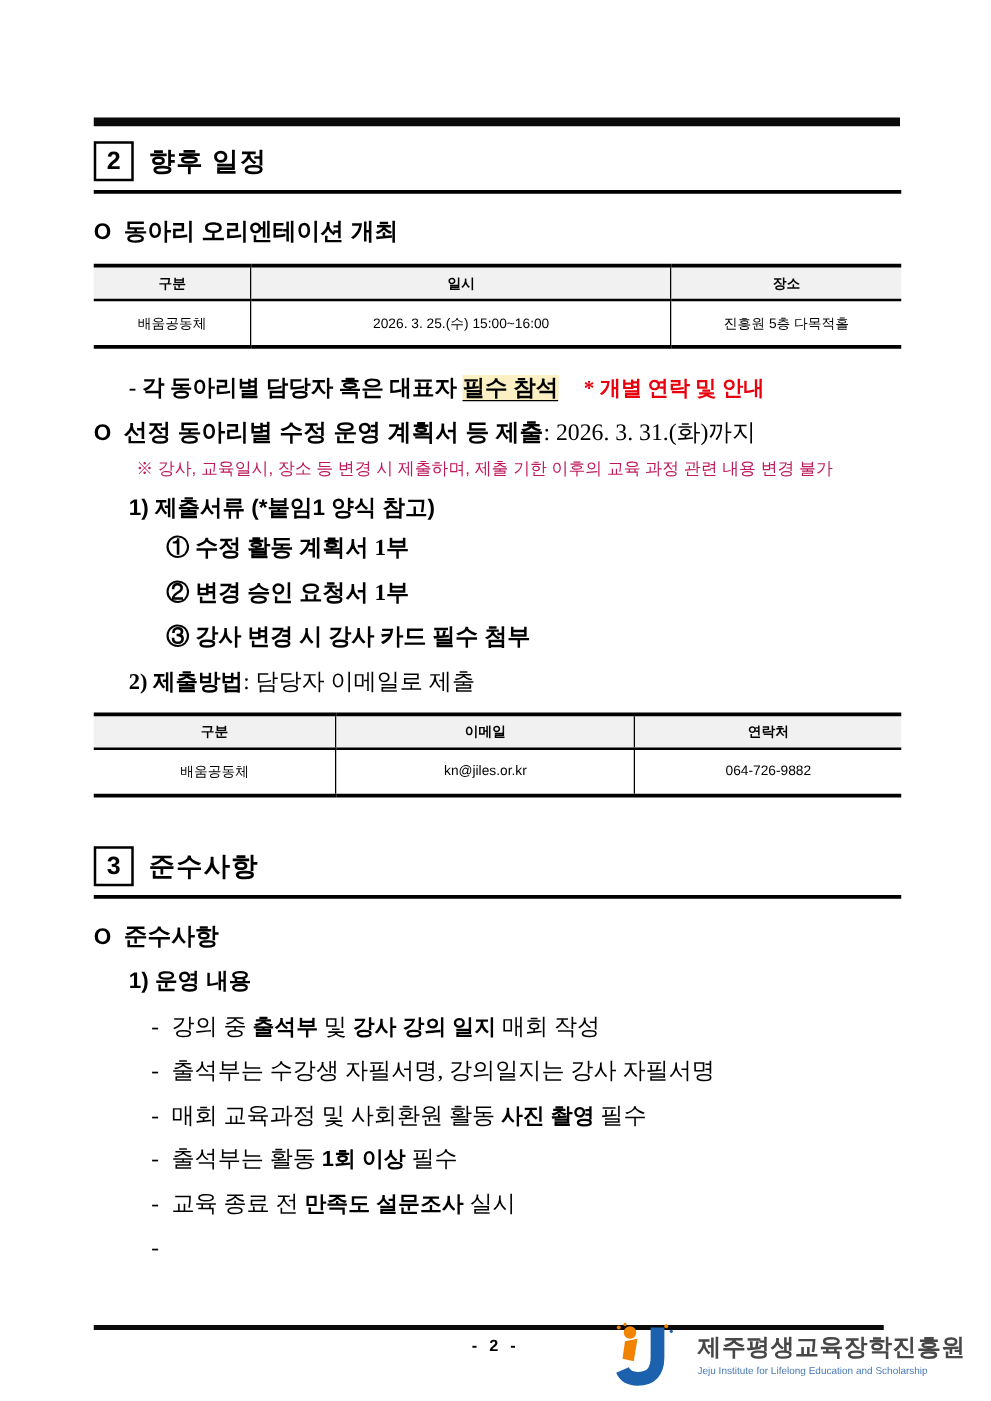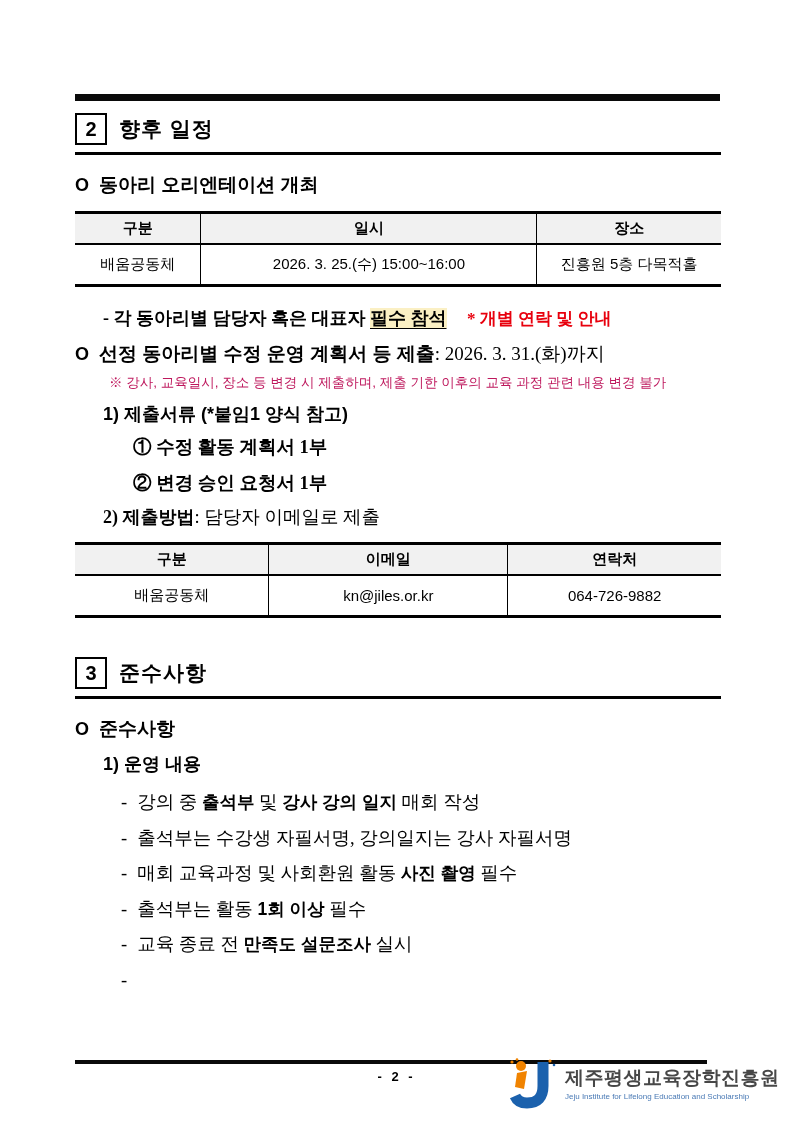--- a/index.html
+++ b/index.html
@@ -41,21 +41,21 @@
   .o-line {
     display:flex; align-items:baseline; gap:10px;
     font-family:"Liberation Sans", sans-serif;
     font-weight:bold; font-size:19px;
     margin-top:17px;
   }
   .o-mark { font-size:18px; font-weight:bold; }
   
   table {
     width:100%; border-collapse:collapse; margin-top:13px;
-    font-family:"Liberation Sans", sans-serif; font-size:15px;
+    font-family:"Liberation Sans", sans-serif; font-size:11px;
     text-align:center;
   }
   thead th {
     background:#f1f1f1; font-weight:bold;
     border-top:3px solid #000; border-bottom:2px solid #000;
     padding:5px 4px;
   }
   tbody td {
     border-bottom:3px solid #000;
     padding:10px 4px;
@@ -102,22 +102,22 @@
   .footer-line {
     position:absolute; left:75px; top:1060px; width:632px; height:4px;
     background:#0a0a0a;
   }
   .page-num {
     position:absolute; left:0; top:1069px; width:793px; text-align:center;
     font-family:"Liberation Sans", sans-serif;
     font-weight:bold; font-size:13px; letter-spacing:3px;
   }
   .org-logo {
-    position:absolute; left:508px; top:1056px;
-    display:flex; align-items:center; gap:7px;
+    position:absolute; left:491px; top:1056px;
+    display:flex; align-items:center; gap:17px;
   }
   .org-text .kr {
     font-family:"Liberation Sans", sans-serif;
     font-weight:bold; font-size:19px; color:#474747; letter-spacing:.5px;
   }
   .org-text .en {
     font-family:"Liberation Sans", sans-serif;
     font-weight:normal; font-size:8px; color:#4a7ab5; margin-top:1px;
   }
 </style>
@@ -167,20 +167,21 @@
       <span class="o-mark sans">O</span>
       <span><span class="b">선정 동아리별 수정 운영 계획서 등 제출</span><span>: 2026. 3. 31.(화)까지</span></span>
     </div>
 
     <div class="rednote">※ 강사, 교육일시, 장소 등 변경 시 제출하며, 제출 기한 이후의 교육 과정 관련 내용 변경 불가</div>
 
     <div class="sub-label">1) 제출서류  (*붙임1 양식 참고)</div>
     <div class="doc-items">
       <div>① 수정 활동 계획서 1부</div>
       <div>② 변경 승인 요청서 1부</div>
+      <div>③ 강사 변경 시 강사 카드 필수 첨부</div>
     </div>
 
     <div class="method">
       <span class="b">2) 제출방법</span><span>: 담당자 이메일로 제출</span>
     </div>
 
     <table>
       <thead>
         <tr>
           <th class="t2-c1">구분</th>

